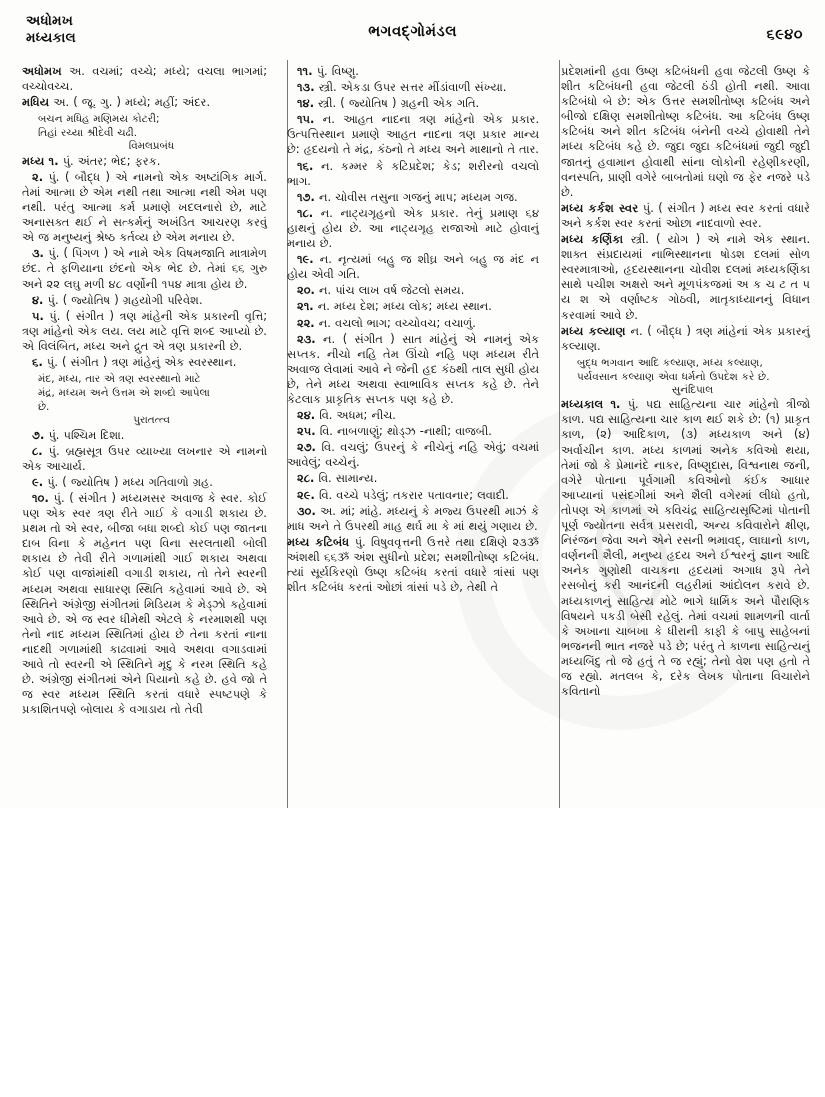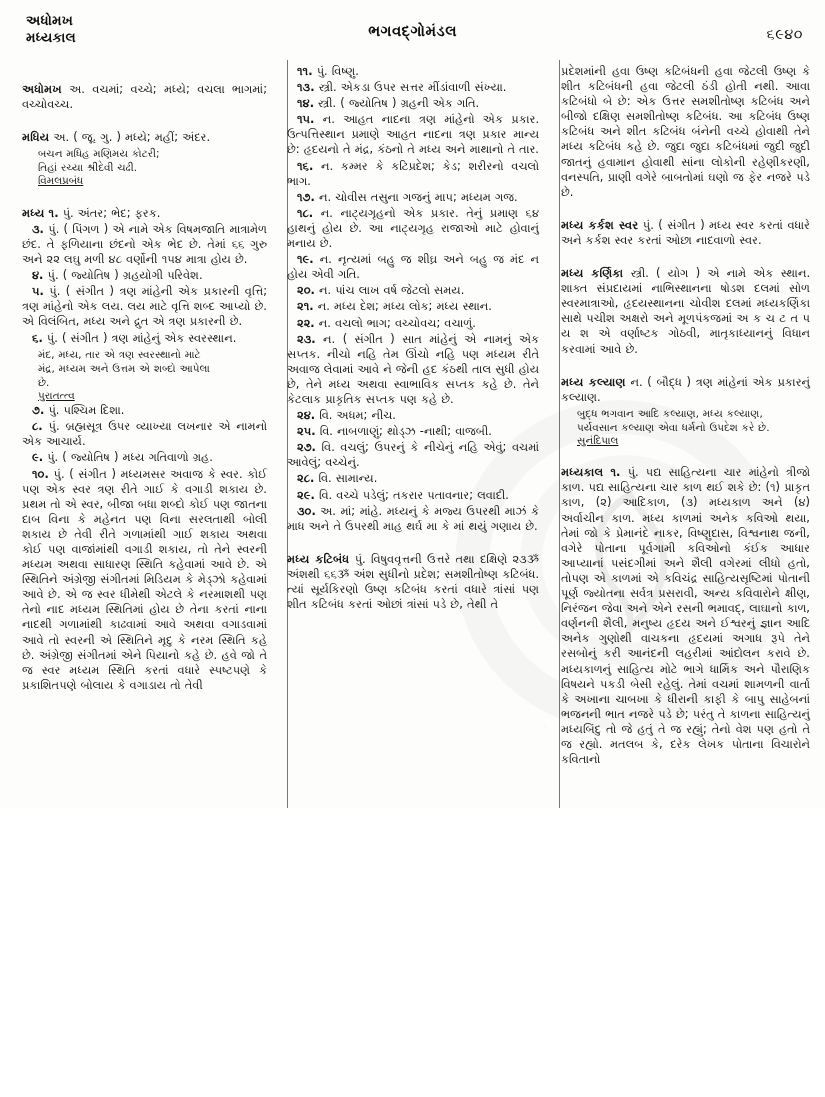--- a/index.html
+++ b/index.html
@@ -85,21 +85,21 @@
     text-align: center;
     font-weight: bold;
     font-size: 15px;
     color: #0d0d0d;
     letter-spacing: .4px;
   }
   .hdr-right {
     position: absolute;
     right: 22px;
     top: 26px;
-    font-weight: normal;
+    font-weight: bold;
     font-size: 14.5px;
     color: #0d0d0d;
     letter-spacing: .5px;
   }
 
   
   .columns {
     position: absolute;
     left: 0;
     top: 58px;
@@ -133,43 +133,42 @@
     opacity: .75;
   }
   .col-rule.r1 { left: 287px; top: 60px; }
   .col-rule.r2 { left: 559px; top: 60px; }
 
   
   .entry {
     margin: 0 0 1px 0;
     text-indent: 10px;
   }
-  .entry.head { text-indent: 0; margin-top: 18px; }
+  .entry.head { text-indent: 0; }
   .entry.cont { text-indent: 0; }
   .hw {
     font-weight: bold;
     letter-spacing: .2px;
   }
   .num { font-weight: bold; }
   .quote {
     font-size: 10.4px;
     line-height: 14px;
     margin: 1px 0 1px 0;
     padding-left: 16px;
     text-indent: 0;
     text-align: left;
   }
   .quote-line { display: block; white-space: nowrap; overflow: hidden; }
   .cite {
     display: block;
-    text-align: left;
+    text-align: center;
     font-size: 10.4px;
     line-height: 13.5px;
     padding-right: 2px;
-    text-decoration: underline;
   }
   
   .bottom-speck {
     position: absolute;
     left: 330px;
     top: 1078px;
     width: 3px;
     height: 3px;
     background: rgba(0,0,0,.45);
     border-radius: 50%;
@@ -202,20 +201,21 @@
   <div class="columns">
     <div class="col c1" id="col-1">
         <p class="entry head"><span class="hw">અધોમખ</span> <span>અ. વચમાં; વચ્ચે; મધ્યે; વચલા ભાગમાં; વચ્ચોવચ્ચ.</span></p>
         <p class="entry head"><span class="hw">મધિય</span> <span>અ. ( જૂ. ગુ. ) મધ્યે; મહીં; અંદર.</span></p>
         <div class="quote">
           <span class="quote-line">બચન મધિહ મણિમય કોટરી;</span>
           <span class="quote-line">તિહાં રચ્યા શ્રીદેવી ચઢી.</span>
           <span class="cite">વિમલપ્રબંધ</span>
         </div>
         <p class="entry head"><span class="hw">મધ્ય</span> <span class="num">૧.</span> <span>પું. અંતર; ભેદ; ફરક.</span></p>
+        <p class="entry"><span class="num">૨.</span> <span>પું. ( બૌદ્ધ ) એ નામનો એક અષ્ટાંગિક માર્ગ. તેમાં આત્મા છે એમ નથી તથા આત્મા નથી એમ પણ નથી. પરંતુ આત્મા કર્મ પ્રમાણે ખદલનારો છે, માટે અનાસક્ત થઈ ને સત્કર્મનું અખંડિત આચરણ કરવું એ જ મનુષ્યનું શ્રેષ્ઠ કર્તવ્ય છે એમ મનાય છે.</span></p>
         <p class="entry"><span class="num">૩.</span> <span>પું. ( પિંગળ ) એ નામે એક વિષમજાતિ માત્રામેળ છંદ. તે ફળિયાના છંદનો એક ભેદ છે. તેમાં ૬૬ ગુરુ અને ૨૨ લઘુ મળી ૪૮ વર્ણોની ૧૫૪ માત્રા હોય છે.</span></p>
         <p class="entry"><span class="num">૪.</span> <span>પું. ( જ્યોતિષ ) ગ્રહયોગી પરિવેશ.</span></p>
         <p class="entry"><span class="num">૫.</span> <span>પું. ( સંગીત ) ત્રણ માંહેની એક પ્રકારની વૃત્તિ; ત્રણ માંહેનો એક લય. લય માટે વૃત્તિ શબ્દ આપ્યો છે. એ વિલંબિત, મધ્ય અને દ્રુત એ ત્રણ પ્રકારની છે.</span></p>
         <p class="entry"><span class="num">૬.</span> <span>પું. ( સંગીત ) ત્રણ માંહેનું એક સ્વરસ્થાન.</span></p>
         <div class="quote">
           <span class="quote-line">મંદ, મધ્ય, તાર એ ત્રણ સ્વરસ્થાનો માટે</span>
           <span class="quote-line">મંદ્ર, મધ્યમ અને ઉત્તમ એ શબ્દો આપેલા</span>
           <span class="quote-line">છે.</span>
           <span class="cite">પુરાતત્ત્વ</span>
         </div>

